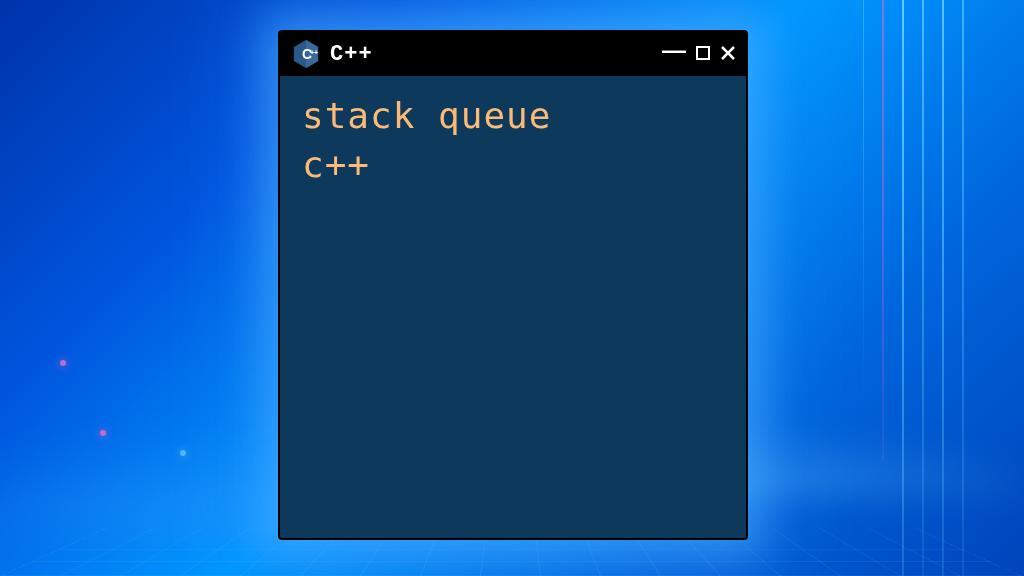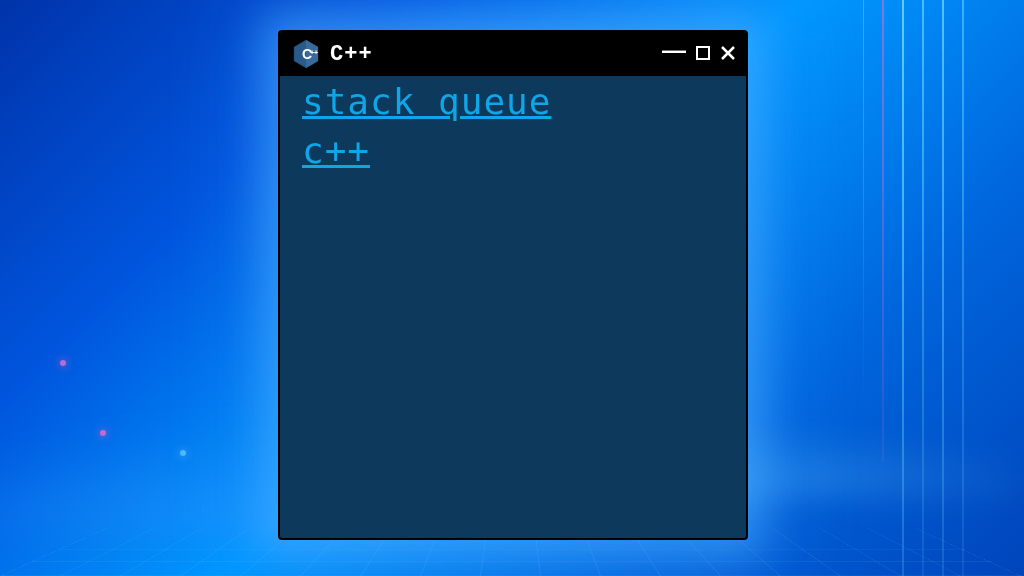--- a/index.html
+++ b/index.html
@@ -133,27 +133,26 @@
       line-height: 1;
       cursor: pointer;
       font-family: sans-serif;
       user-select: none;
     }
     .win-btn.min { font-size: 24px; font-weight: bold; margin-top: -8px;}
     .win-btn.max { font-size: 16px; }
     .win-btn.close { font-size: 22px; font-weight: bold;}
     
     .window-body {
-      padding: 2px 22px;
-      color: #0ea5e9;
+      padding: 16px 22px;
+      color: #fdba74;
       font-size: 36px;
       line-height: 1.35;
       font-family: 'Consolas', 'DejaVu Sans Mono', 'Liberation Mono', monospace;
       letter-spacing: 1px;
-      text-decoration: underline;
     }
     
     .content-line {
       white-space: pre;
     }
   </style>
 </head>
 <body>
 
 <div class="bg-layer">

